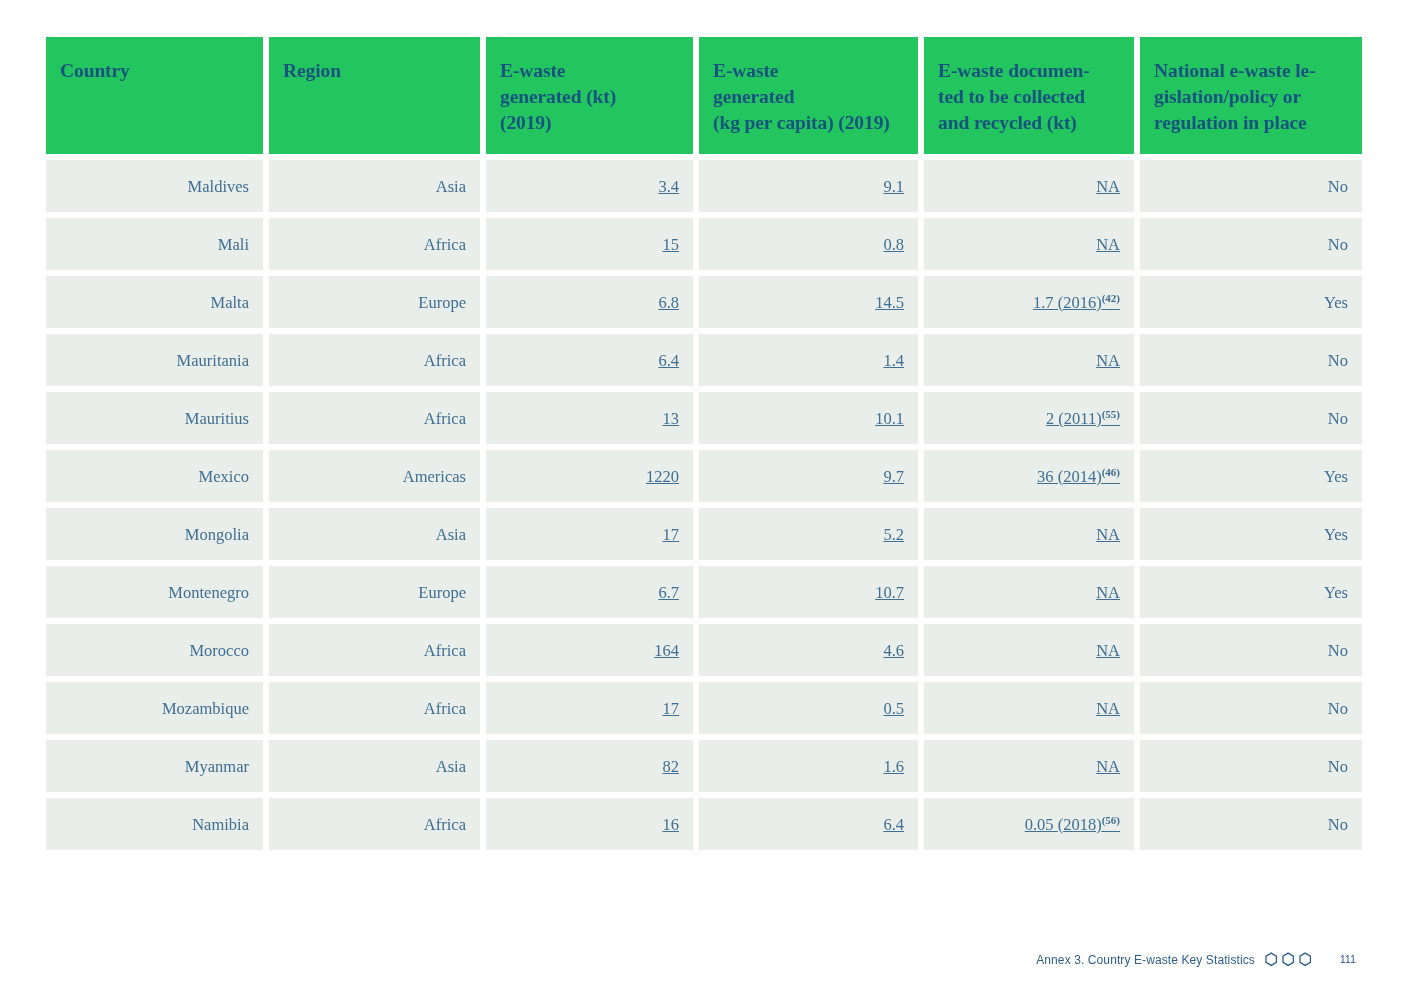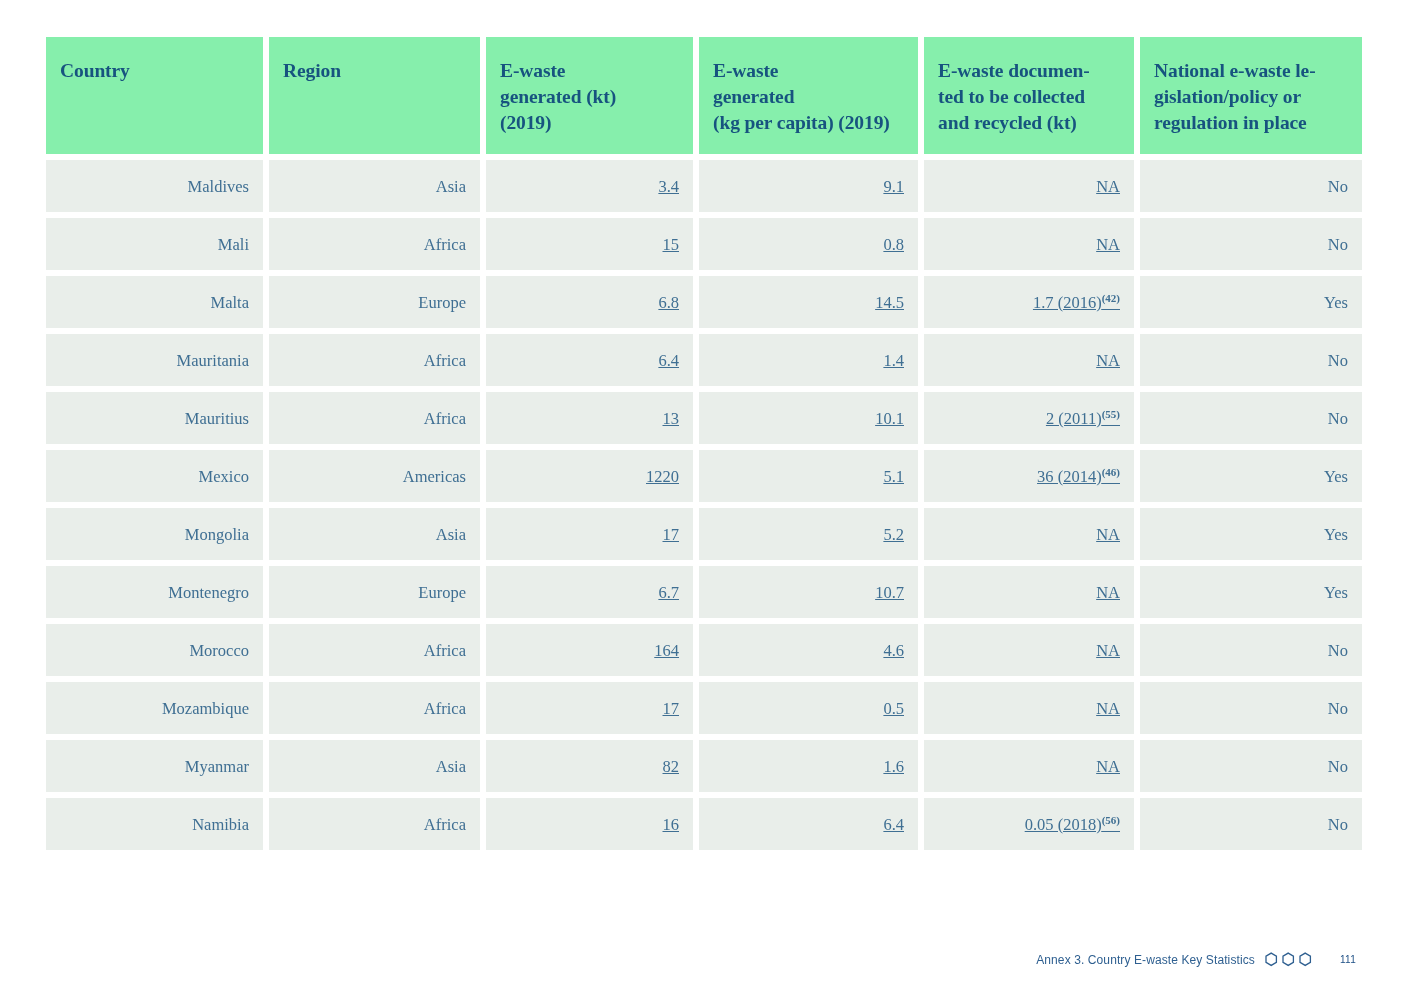--- a/index.html
+++ b/index.html
@@ -28,21 +28,21 @@
     width: 1310px;
   }
   table.estat {
     border-collapse: separate;
     border-spacing: 6px 6px;
     width: 1310px;
     table-layout: fixed;
     margin: -6px;
   }
   table.estat th {
-    background: #86efac;
+    background: #22c55e;
     color: #17537f;
     font-family: "Liberation Serif", serif;
     font-weight: bold;
     font-size: 19.5px;
     line-height: 26px;
     text-align: left;
     vertical-align: top;
     padding: 21px 1px 18px 14px;
     letter-spacing: -0.1px;
     margin-left: 13px;
@@ -175,21 +175,21 @@
             <td class="txt">Africa</td>
             <td class="num">13</td>
             <td class="num">10.1</td>
             <td class="num">2 (2011)<span class="sup">(55)</span></td>
             <td class="txt">No</td>
           </tr>
           <tr>
             <td class="txt">Mexico</td>
             <td class="txt">Americas</td>
             <td class="num">1220</td>
-            <td class="num">5.1</td>
+            <td class="num">9.7</td>
             <td class="num">36 (2014)<span class="sup">(46)</span></td>
             <td class="txt">Yes</td>
           </tr>
           <tr>
             <td class="txt">Mongolia</td>
             <td class="txt">Asia</td>
             <td class="num">17</td>
             <td class="num">5.2</td>
             <td class="num">NA</td>
             <td class="txt">Yes</td>

